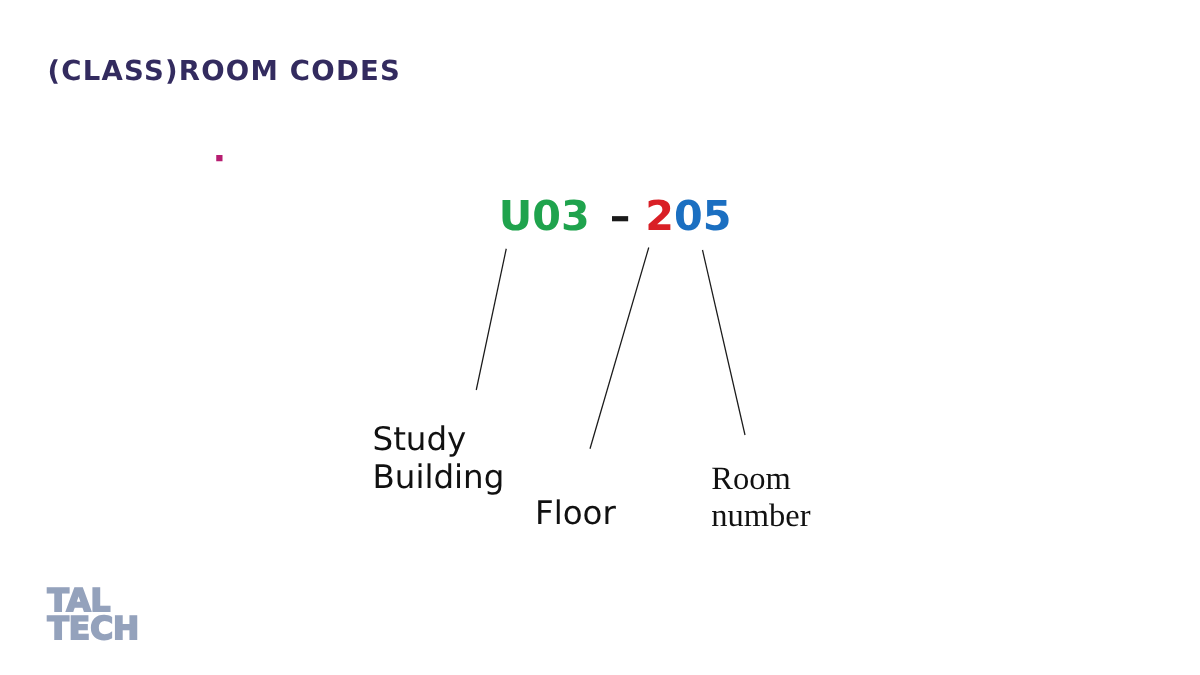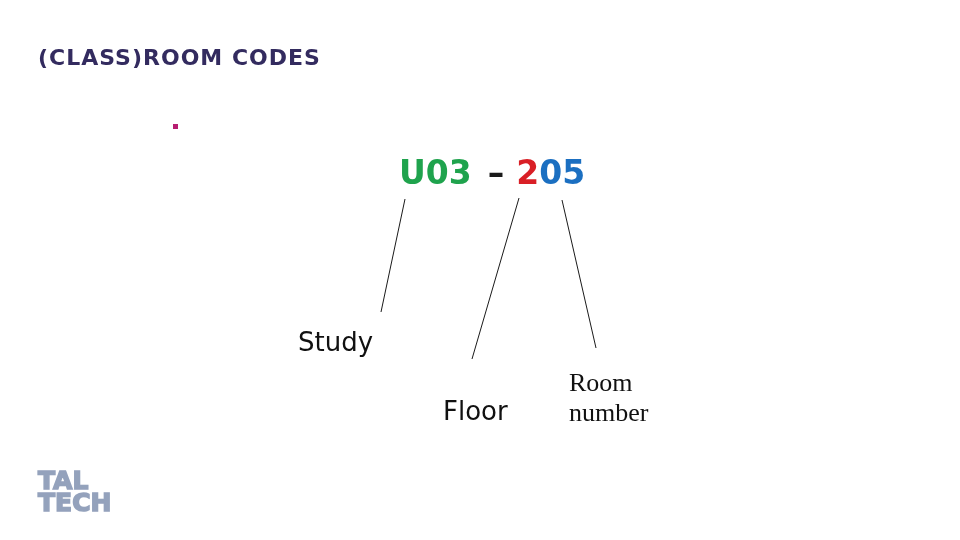--- a/index.html
+++ b/index.html
@@ -63,22 +63,22 @@
     stroke-width: 1;
   }
   .label {
     position: absolute;
     color: var(--text, #111111);
     font-size: 26px;
     font-weight: normal;
     line-height: 30px;
     white-space: nowrap;
   }
-  .label-study-building { left: 298px; top: 327px; }
-  .label-floor { left: 443px; top: 396px; }
+  .label-study-building { left: 298px; top: 337px; }
+  .label-floor { left: 428px; top: 396px; }
   .label-room-number { left: 569px; top: 368px; font-family: Liberation Serif, serif; }
   .logo {
     position: absolute;
     left: 38px;
     top: 470px;
     color: var(--logo, #94A2BC);
     font-size: 25px;
     font-weight: bold;
     line-height: 22px;
     letter-spacing: 0px;
@@ -99,20 +99,21 @@
   </div>
 
   <svg class="connector-lines" viewBox="0 0 960 540" xmlns="http://www.w3.org/2000/svg">
     <line x1="405" y1="199" x2="381" y2="312"></line>
     <line x1="519" y1="198" x2="472" y2="359"></line>
     <line x1="562" y1="200" x2="596" y2="348"></line>
   </svg>
 
   <div class="label label-study-building">
     <div>Study</div>
+    <div>Building</div>
   </div>
 
   <div class="label label-floor">Floor</div>
 
   <div class="label label-room-number">
     <div>Room</div>
     <div>number</div>
   </div>
 
   <div class="logo">

